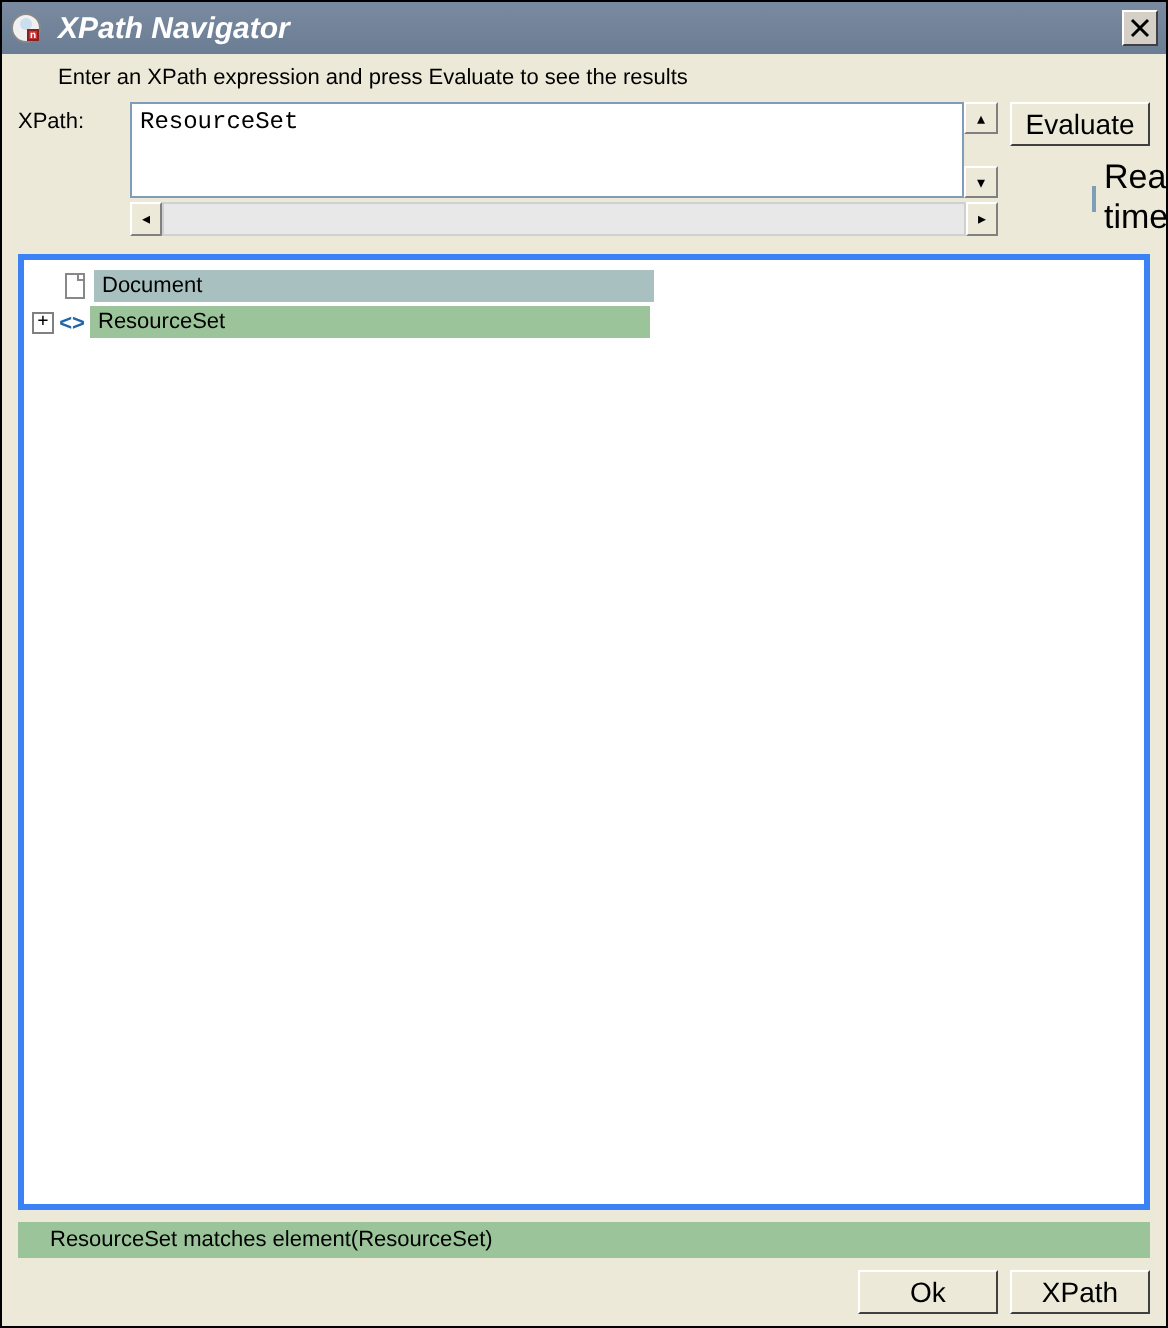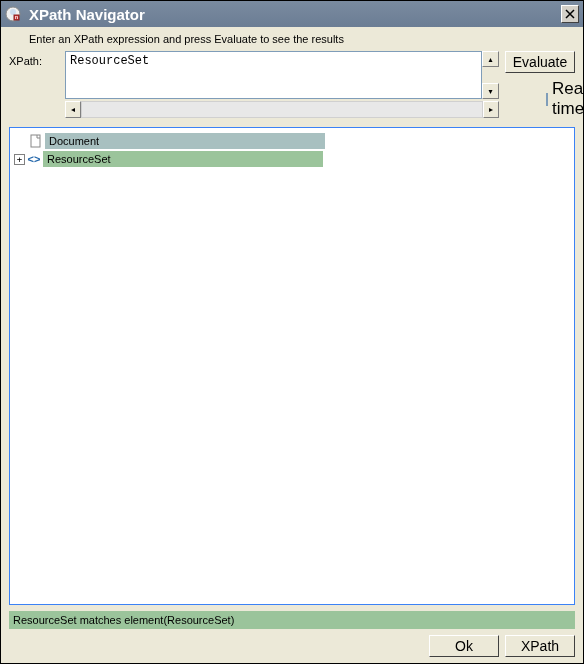--- a/index.html
+++ b/index.html
@@ -34,20 +34,21 @@
   display: inline-flex;
   align-items: center;
   justify-content: center;
 }
 .titlebar-icon svg { width: 16px; height: 16px; }
 .titlebar-text {
   flex: 1;
   font-size: 15px;
   font-weight: bold;
   margin-left: 2px;
+  font-style: italic;
 }
 .close-btn {
   width: 18px;
   height: 18px;
   background: #d4d0c8;
   border: 1px solid #fff;
   border-right-color: #404040;
   border-bottom-color: #404040;
   display: flex;
   align-items: center;
@@ -165,21 +166,21 @@
 .chk {
   width: 13px;
   height: 13px;
   border: 1px solid #7f9db9;
   background: #fff;
   cursor: pointer;
 }
 .tree-panel {
   flex: 1;
   margin: 0 8px 0 8px;
-  border: 1px solid #3b82f6;
+  border: 3px solid #3b82f6;
   background: #fff;
   overflow: auto;
   padding: 4px 4px;
 }
 .tree-row {
   display: flex;
   align-items: center;
   height: 18px;
   gap: 2px;
 }
@@ -221,21 +222,21 @@
   width: 280px;
 }
 .match-highlight {
   background: #9bc49b;
   width: 280px;
 }
 .status-bar {
   height: 18px;
   background: #9bc49b;
   margin: 6px 8px 0 8px;
-  padding: 2px 4px;
+  padding: 2px 16px;
   font-size: 11px;
   display: flex;
   align-items: center;
 }
 .button-bar {
   height: 34px;
   display: flex;
   justify-content: flex-end;
   align-items: center;
   gap: 6px;

